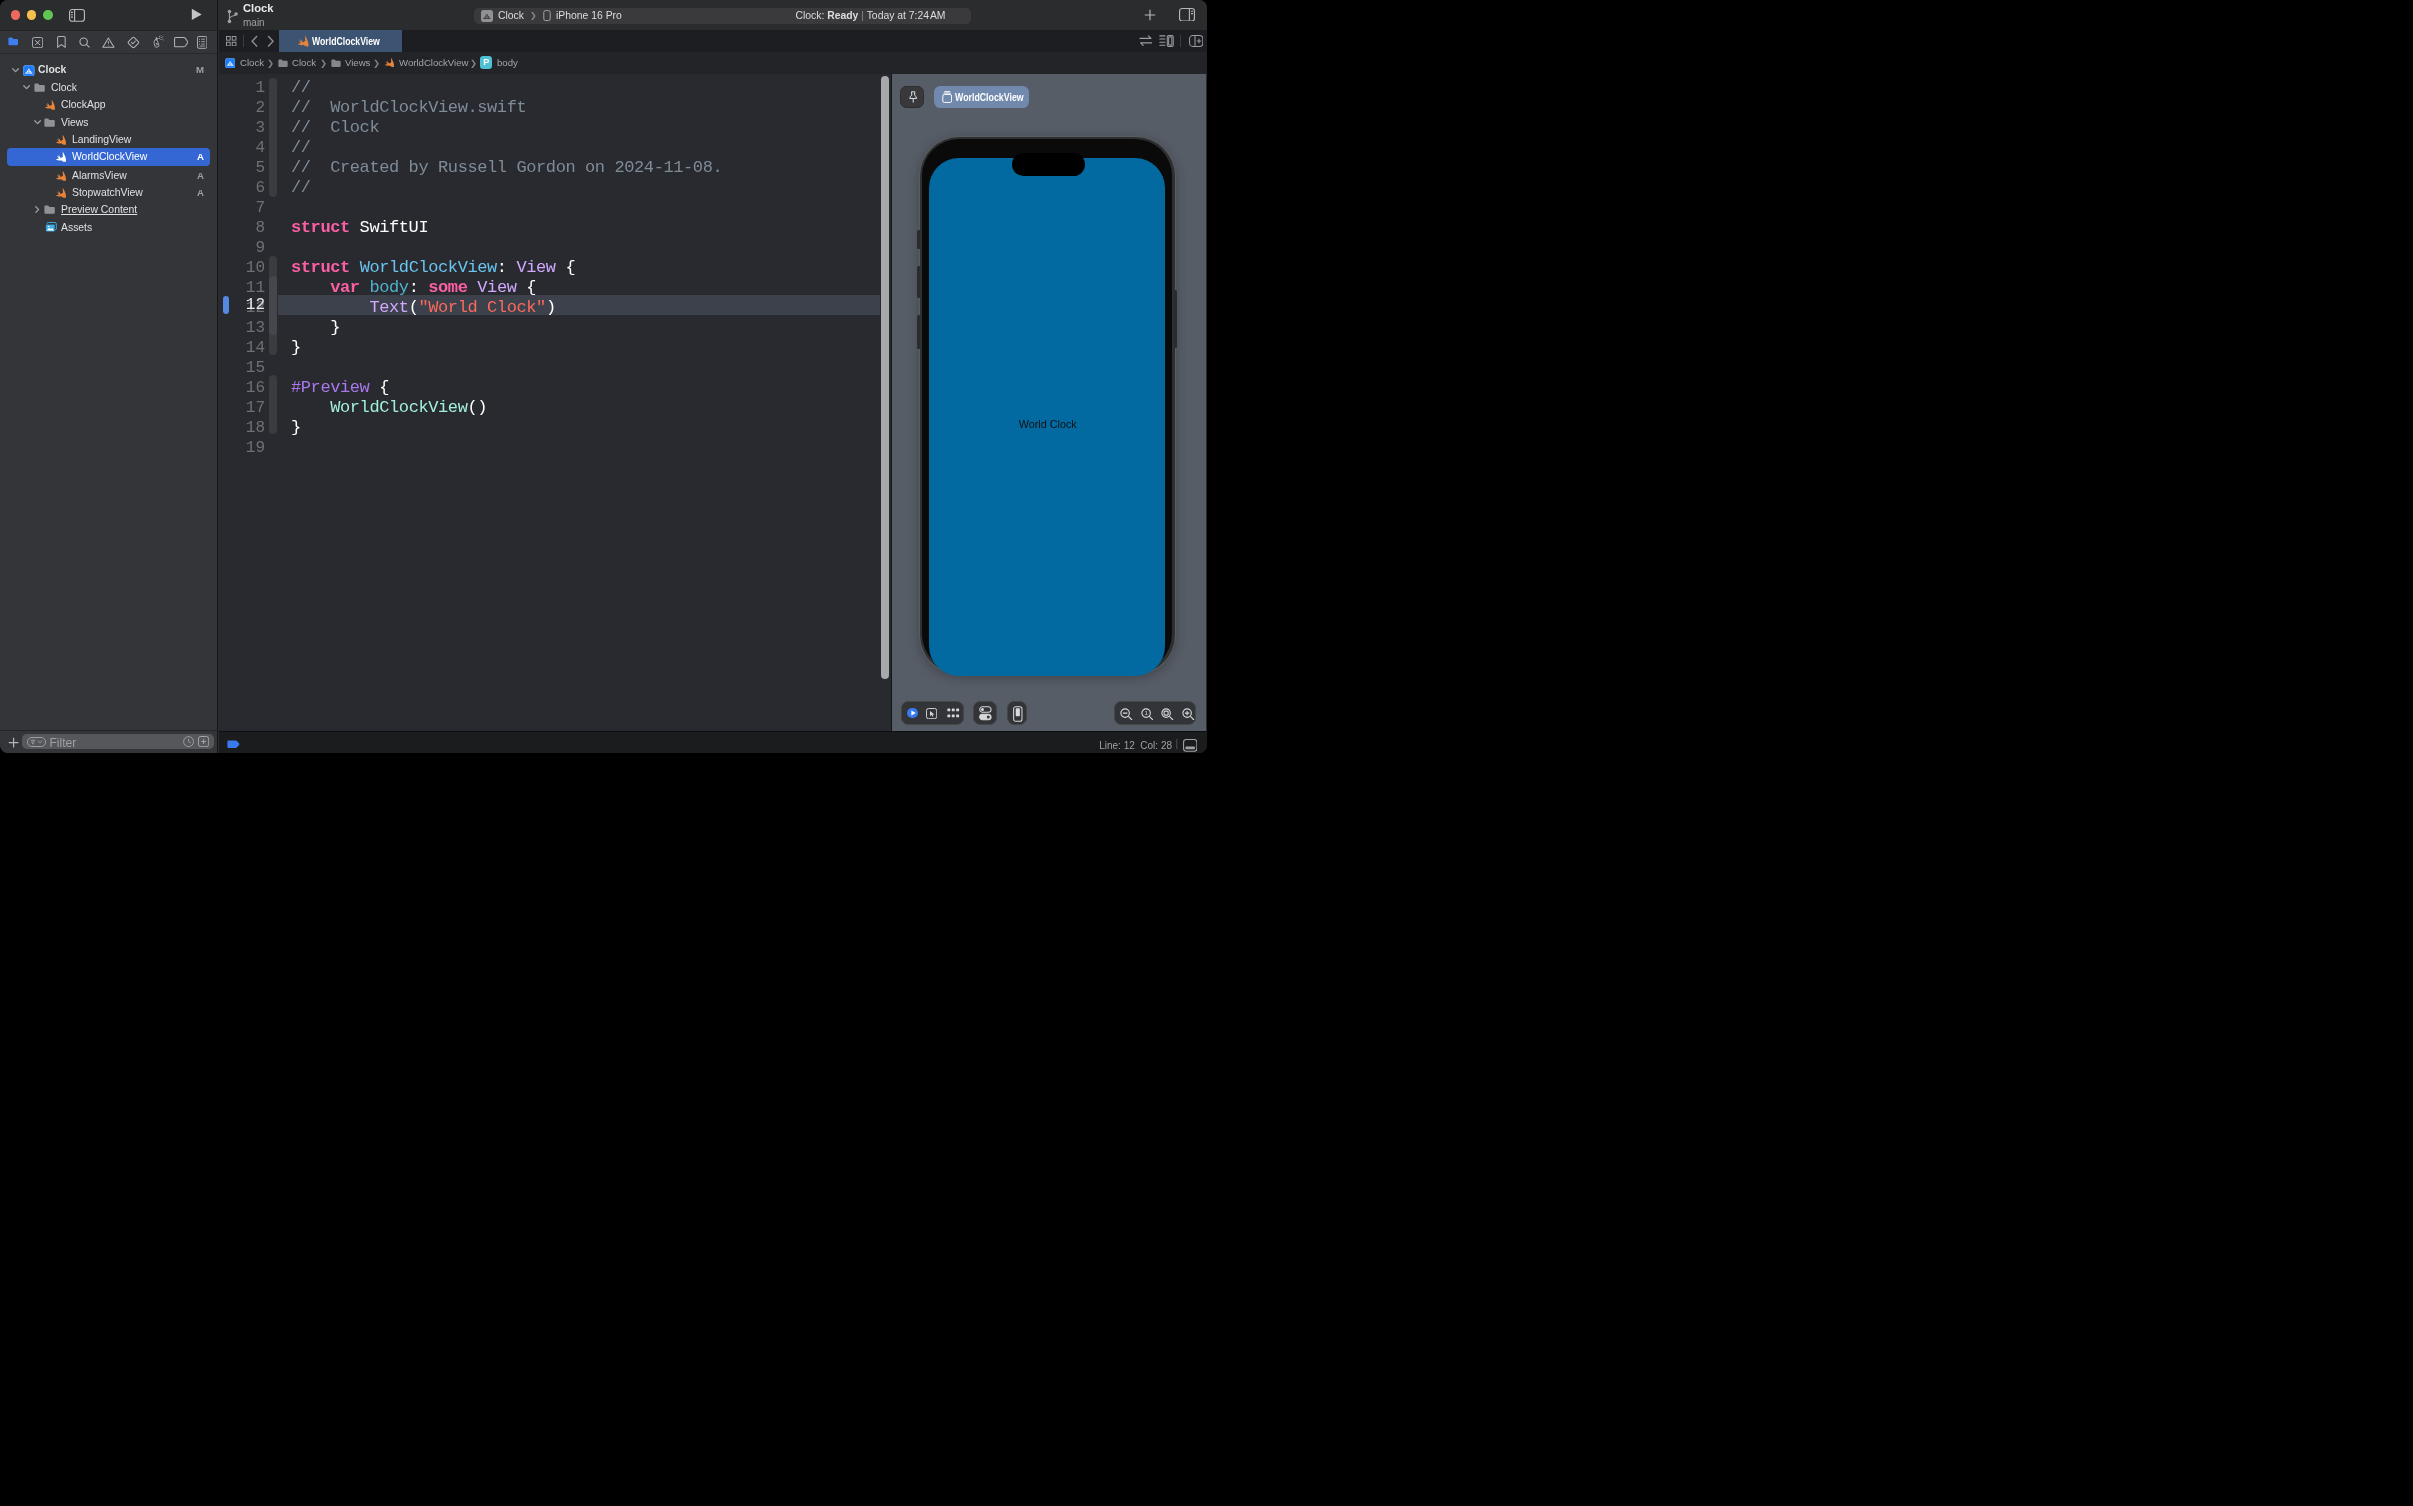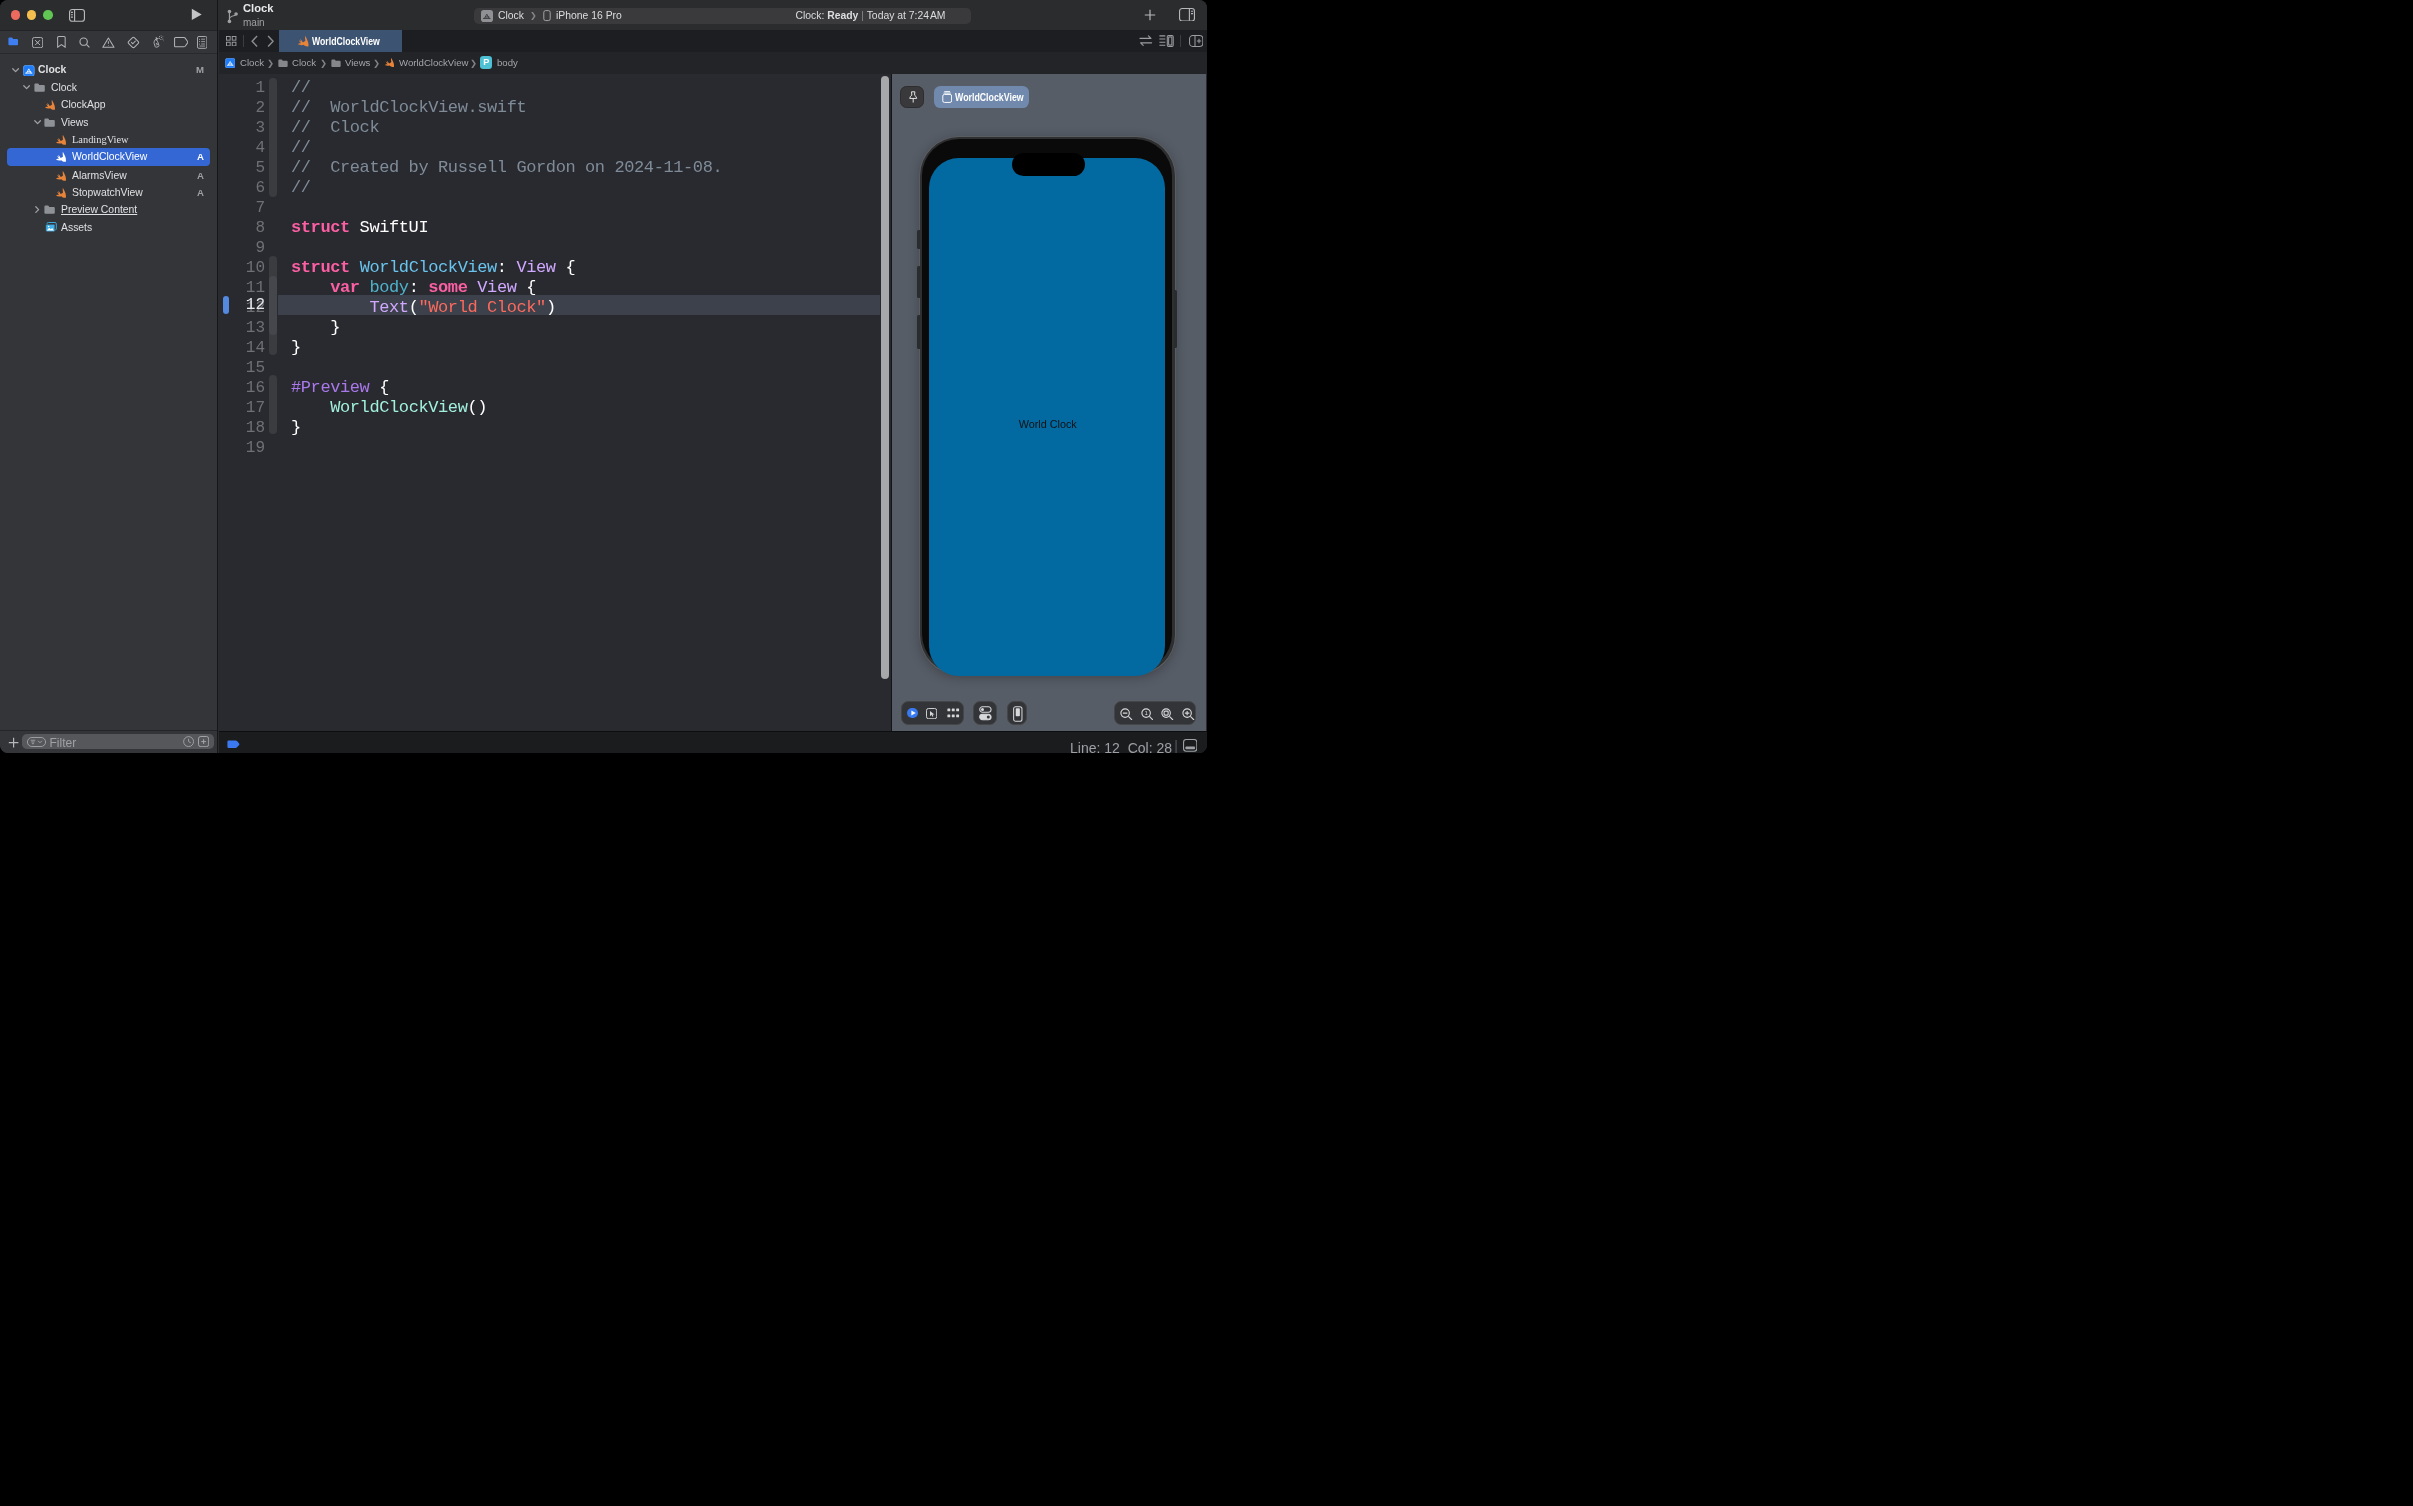--- a/index.html
+++ b/index.html
@@ -40,21 +40,21 @@
 .canvas { position:absolute; left:892px; top:74px; width:314px; height:657px; background:#575d67; }
 .pinbtn { position:absolute; left:8.4px; top:12px; width:24px; height:21.5px; background:#39393b; border-radius:6.4px; border:0.8px solid #2d2d2f; }
 .pvpill { position:absolute; left:42px; top:12px; width:95px; height:21.5px; background:#7089ad; border-radius:6.4px; color:#fff; font-size:10px; font-weight:600; }
 .phone { position:absolute; left:28px; top:63px; width:255px; height:537px; background:#2e2f31; border-radius:39px; box-shadow:0 0 0 0.8px #5f6062, 0 2.4px 11.2px rgba(0,0,0,0.3); }
 .phoneframe { position:absolute; left:2.4px; top:2.4px; width:250px; height:532px; border-radius:37px; background:#0a0a0b; }
 .screen { position:absolute; left:6.8px; top:19px; width:236px; height:518px; background:#0369a1; border-radius:30px; }
 .island { position:absolute; left:82px; top:8px; width:73px; height:23.5px; background:#000; border-radius:12px; }
 .sidebtn { position:absolute; background:#2a2b2d; }
 .cvtoolbar { position:absolute; height:23.5px; background:#333437; border:0.8px solid #454648; border-radius:7.2px; top:627px; }
 
-.statusbar { position:absolute; left:219px; top:731px; width:988px; height:22.3px; background:#1b1c1d; border-top:0.8px solid #0d0e0f; color:#9da0a5; font-size:14px; }
+.statusbar { position:absolute; left:219px; top:731px; width:988px; height:22.3px; background:#1b1c1d; border-top:0.8px solid #0d0e0f; color:#9da0a5; font-size:10px; }
 </style></head>
 <body>
 <div class="app">
 
   <div class="titlebar">
     <div class="tl" style="left:10.6px; background:#ec6a5e;"></div>
     <div class="tl" style="left:26.6px; background:#f4bf4f;"></div>
     <div class="tl" style="left:43px; background:#61c554;"></div>
     <svg class="abs" style="left:69px; top:8.8px;" width="16" height="12.8" viewBox="0 0 20 16" fill="none" stroke="#b8babd" stroke-width="1.4">
         <rect x="0.7" y="0.7" width="18.6" height="14.6" rx="3.2"></rect>
@@ -185,21 +185,21 @@
           </svg>
         <svg class="abs" style="left:44px; top:4.4px;" width="11.2" height="9.2" viewBox="0 0 14 11.5">
             <path d="M0.5 2 Q0.5 0.6 1.9 0.6 L4.8 0.6 Q5.6 0.6 6 1.4 L6.5 2.4 L12.1 2.4 Q13.5 2.4 13.5 3.8 L13.5 9.6 Q13.5 11 12.1 11 L1.9 11 Q0.5 11 0.5 9.6 Z" fill="#8e9296"></path>
           </svg>
         <span class="lbl" style="left:61px;">Views</span>
       </div>
       <div class="trow" style="top:76px;">
         <svg class="abs" style="left:55px; top:2.8px;" width="12" height="11.6" viewBox="0 0 30 33" fill="#e8833a">
             <path d="M1 24.8 C5.8 27 11.5 27.7 15.9 26.2 C19.8 30.2 24.4 31.7 28.8 30.3 C29.7 25.4 28.8 19.3 26.4 14.4 C24.8 10.6 22.6 5.8 20.3 2 C19.7 6.6 19.6 11.2 20.8 15.4 C18.7 17.7 16.1 19.3 14 19.9 C12.4 16.2 9.8 12.9 6.9 10.5 C7.8 13.2 8.9 15.8 10.2 18.1 C7.9 16.4 5.6 14.9 3.6 13.8 C5.1 16.9 7.1 19.9 9.5 22.3 C6.6 22.3 3.4 21.6 1 24.8 Z"></path>
           </svg>
-        <span class="lbl" style="left:72px;font-family:Liberation Serif, serif;">LandingView</span>
+        <span class="lbl" style="left:72px;">LandingView</span>
       </div>
       <div class="selrow" style="top:93px;"></div>
       <div class="trow" style="top:93px;">
         <svg class="abs" style="left:55px; top:2.8px;" width="12" height="11.6" viewBox="0 0 30 33" fill="#ffffff">
             <path d="M1 24.8 C5.8 27 11.5 27.7 15.9 26.2 C19.8 30.2 24.4 31.7 28.8 30.3 C29.7 25.4 28.8 19.3 26.4 14.4 C24.8 10.6 22.6 5.8 20.3 2 C19.7 6.6 19.6 11.2 20.8 15.4 C18.7 17.7 16.1 19.3 14 19.9 C12.4 16.2 9.8 12.9 6.9 10.5 C7.8 13.2 8.9 15.8 10.2 18.1 C7.9 16.4 5.6 14.9 3.6 13.8 C5.1 16.9 7.1 19.9 9.5 22.3 C6.6 22.3 3.4 21.6 1 24.8 Z"></path>
           </svg>
         <span class="lbl" style="left:72px; color:#fff;">WorldClockView</span>
         <span class="badge" style="left:197px; color:#fff;">A</span>
       </div>
       <div class="trow" style="top:112px;">

